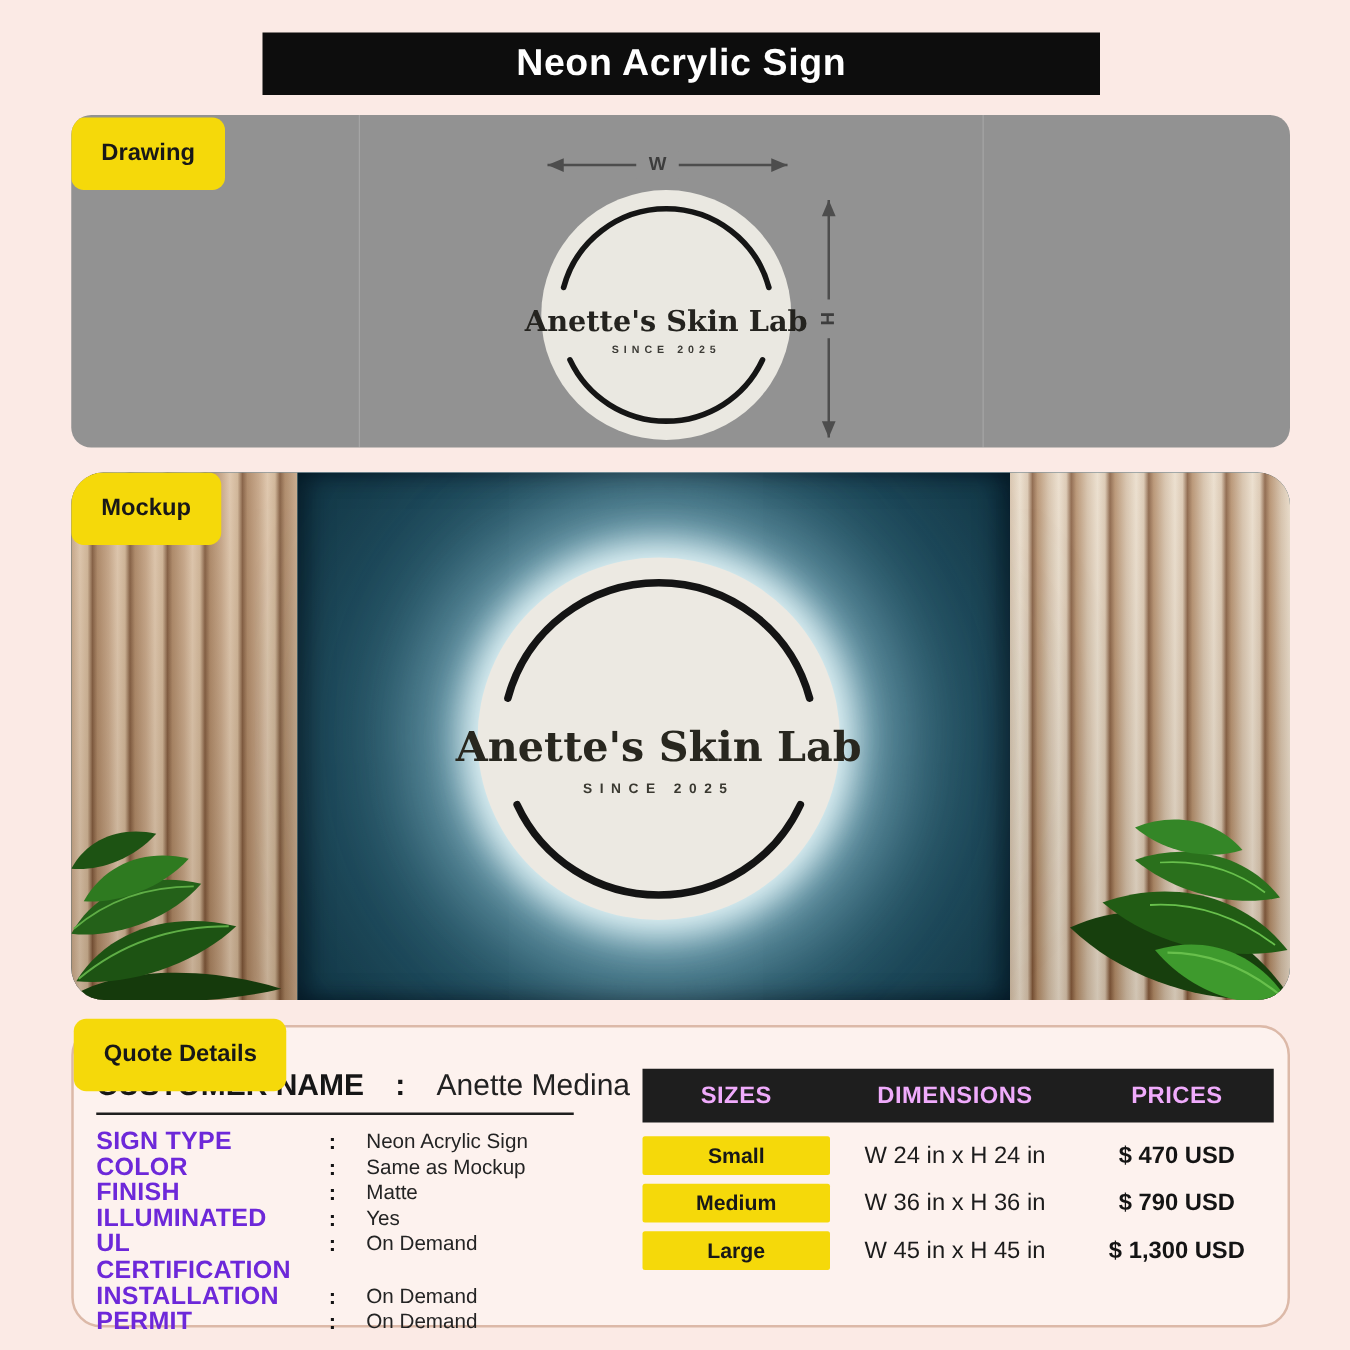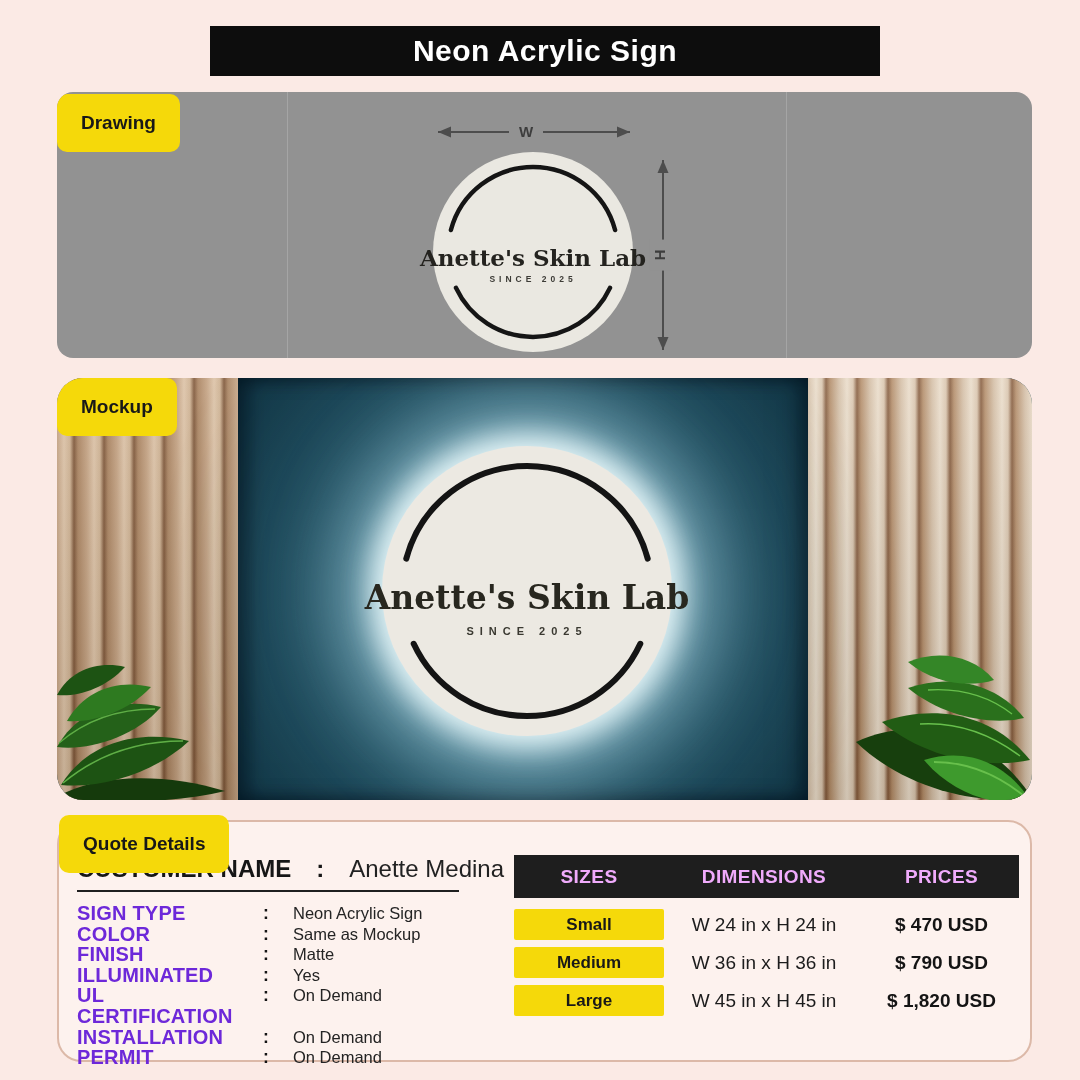--- a/index.html
+++ b/index.html
@@ -201,19 +201,19 @@
           <div class="price-cell">$ 470 USD</div>
         </div>
         <div class="pt-row">
           <div class="size-chip">Medium</div>
           <div class="dim-cell">W 36 in x H 36 in</div>
           <div class="price-cell">$ 790 USD</div>
         </div>
         <div class="pt-row">
           <div class="size-chip">Large</div>
           <div class="dim-cell">W 45 in x H 45 in</div>
-          <div class="price-cell">$ 1,820 USD</div>
+          <div class="price-cell">$ 1,300 USD</div>
         </div>
       </div>
     </div>
   </section>
 
 </div>
 
 </body></html>

